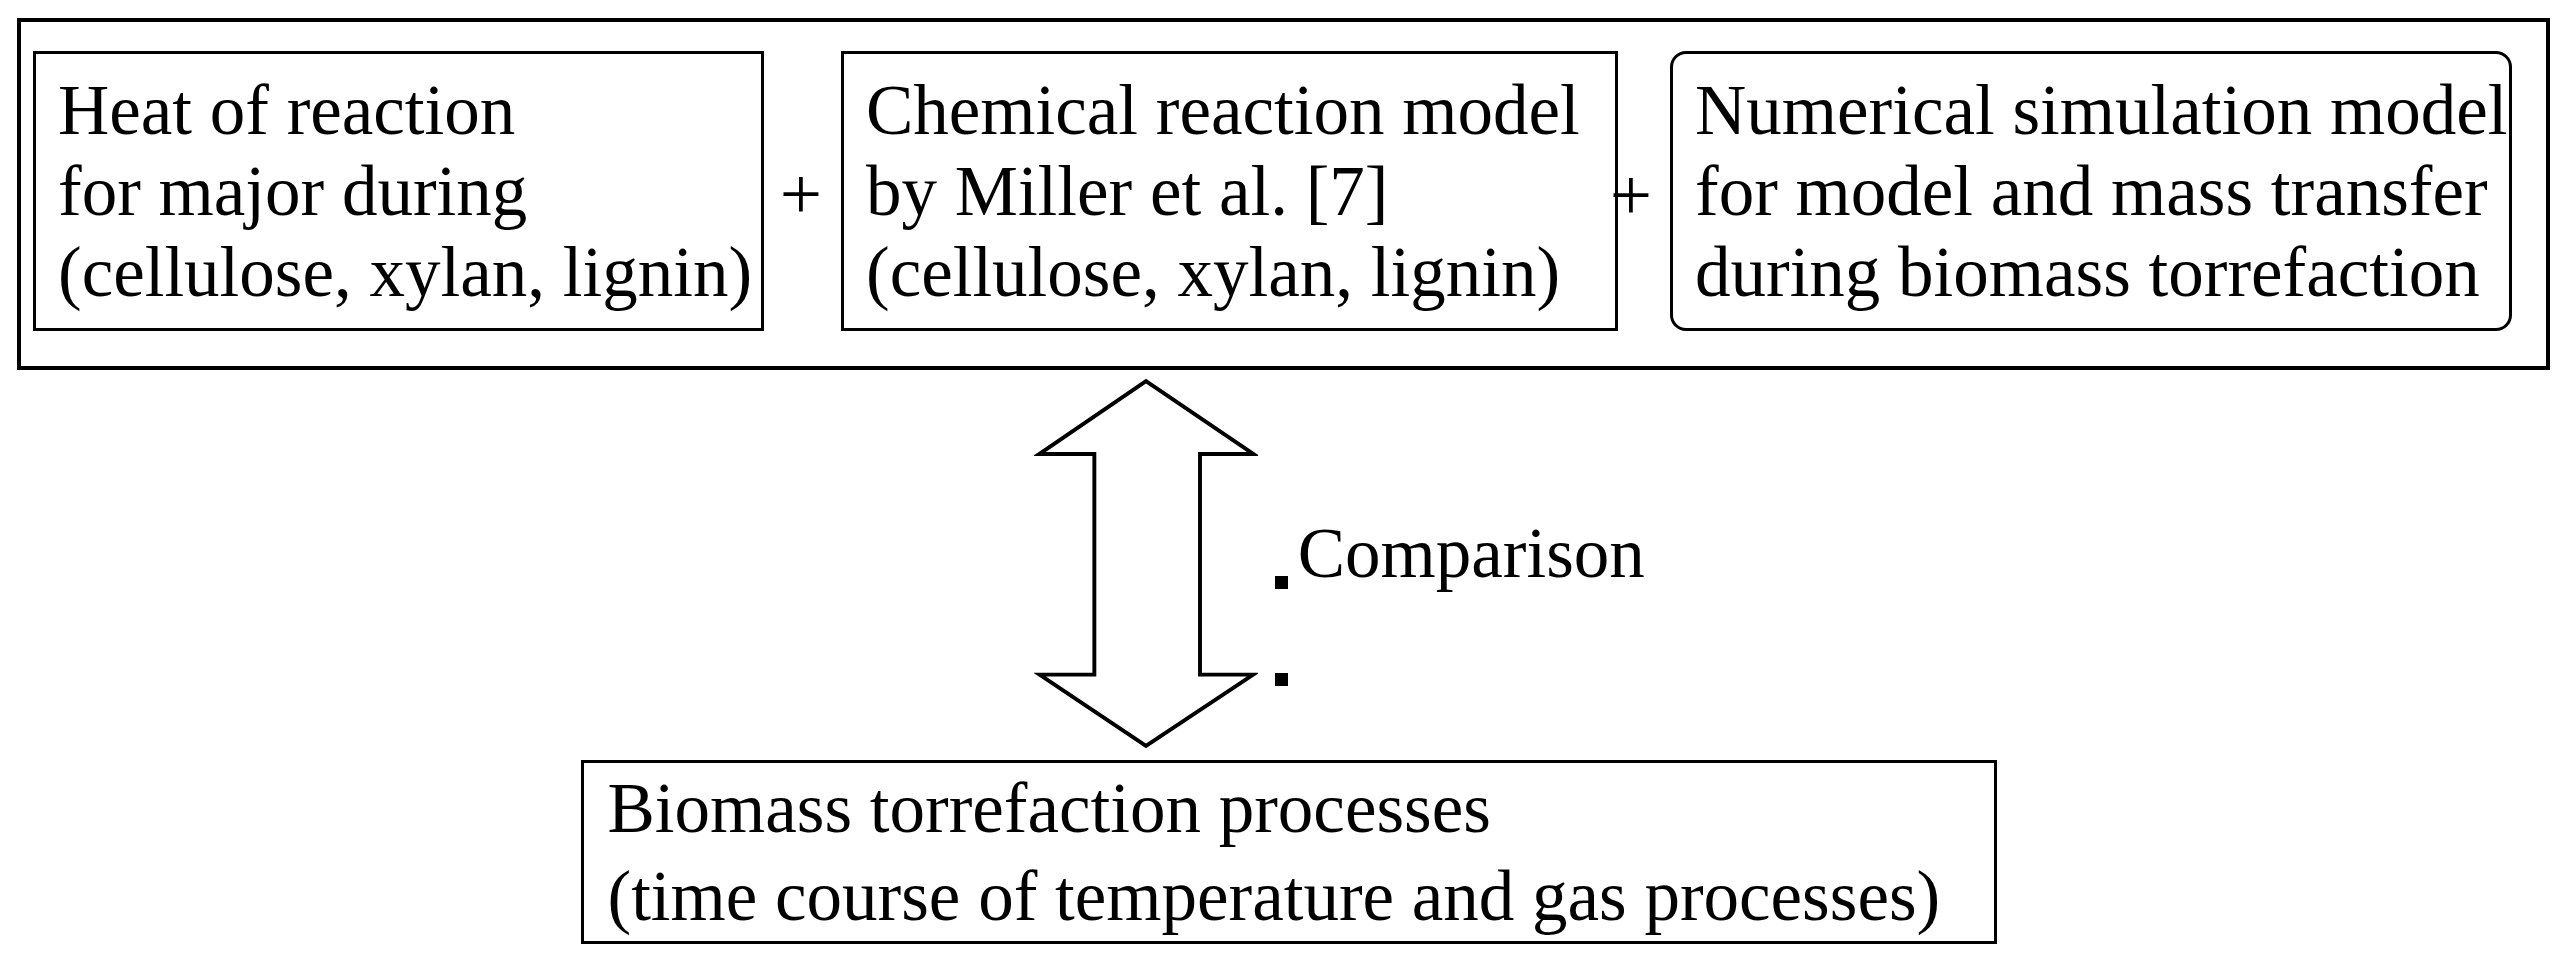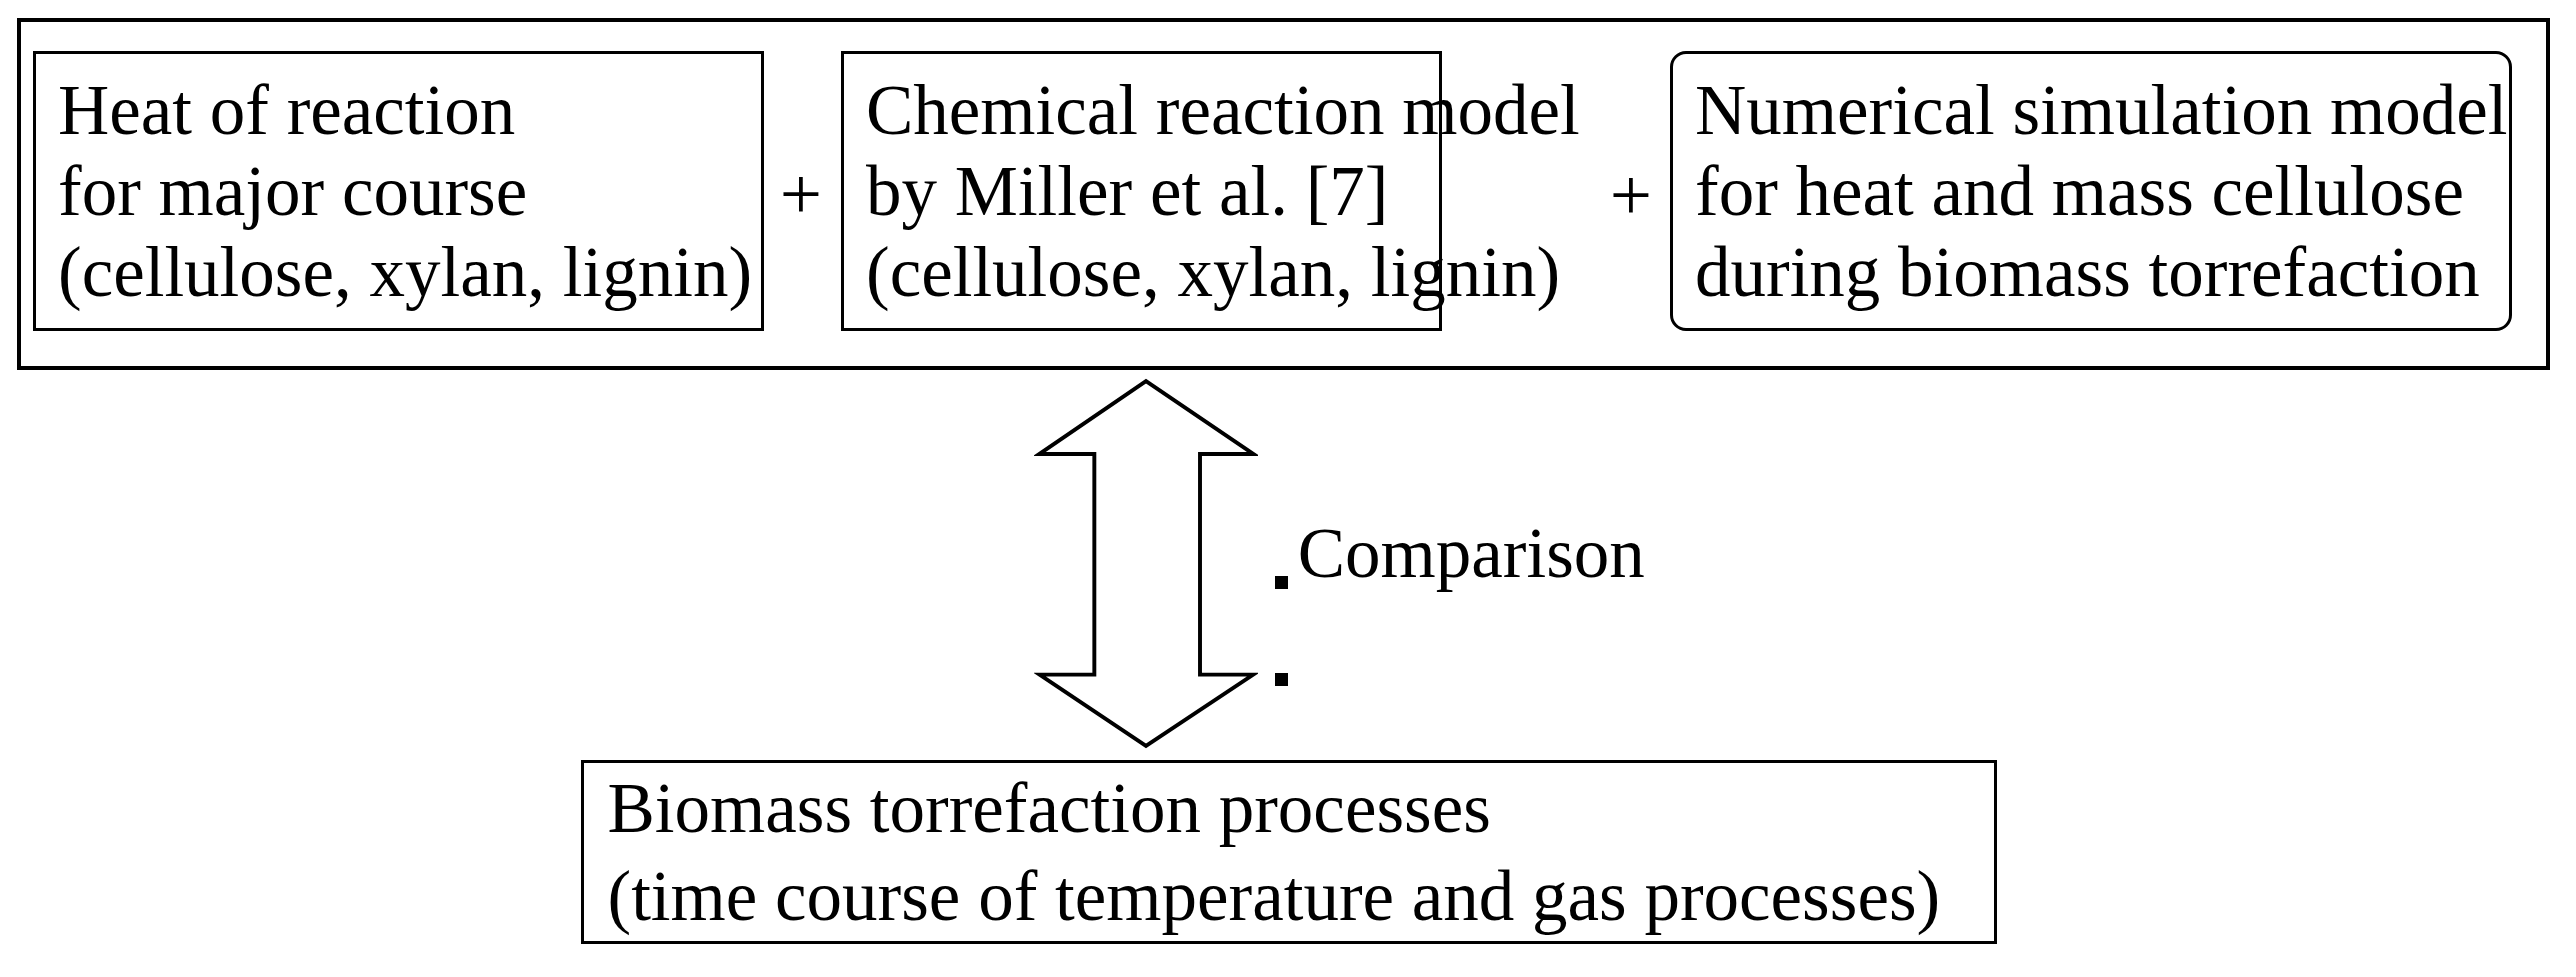--- a/index.html
+++ b/index.html
@@ -35,21 +35,21 @@
     background: #ffffff;
     display: flex;
     flex-direction: column;
     justify-content: center;
     padding-left: 22px;
     font-size: 71px;
     line-height: 81px;
     white-space: nowrap;
   }
   .box1 { left: 33px;   width: 731px;  }
-  .box2 { left: 841px; width: 601px;  }
+  .box2 { left: 841px; width: 777px;  }
   .box3 { left: 1670px; width: 842px; border-radius: 16px; }
 
   .plus {
     position: absolute;
     font-size: 75px;
     line-height: 1;
     transform: translate(-50%, -50%);
     font-family: "Liberation Serif", "DejaVu Serif", serif;
   }
   .plus1 { left: 801px; top: 193px; }
@@ -101,37 +101,37 @@
 </style>
 </head>
 <body>
 
 <div class="canvas">
 
   <div class="outer-box"></div>
 
   <div class="inner-box box1">
     <div>Heat of reaction</div>
-    <div>for major course</div>
+    <div>for major during</div>
     <div>(cellulose, xylan, lignin)</div>
   </div>
 
   <span class="plus plus1">+</span>
 
   <div class="inner-box box2">
     <div>Chemical reaction model</div>
     <div>by Miller et al. [7]</div>
     <div>(cellulose, xylan, lignin)</div>
   </div>
 
   <span class="plus plus2">+</span>
 
   <div class="inner-box box3">
     <div>Numerical simulation model</div>
-    <div>for heat and mass cellulose</div>
+    <div>for model and mass transfer</div>
     <div>during biomass torrefaction</div>
   </div>
 
   <svg class="arrow-svg" width="224" height="371" viewBox="0 0 286 474">
     <polygon points="143,4 280,97 212,97 212,379 280,379 143,470 7,379 77,379 77,97 7,97" fill="#ffffff" stroke="#000000" stroke-width="5" stroke-linejoin="miter"></polygon>
   </svg>
 
   <div class="bullets">
     <div class="bullet-item">
       <span class="bullet-sq"></span>

